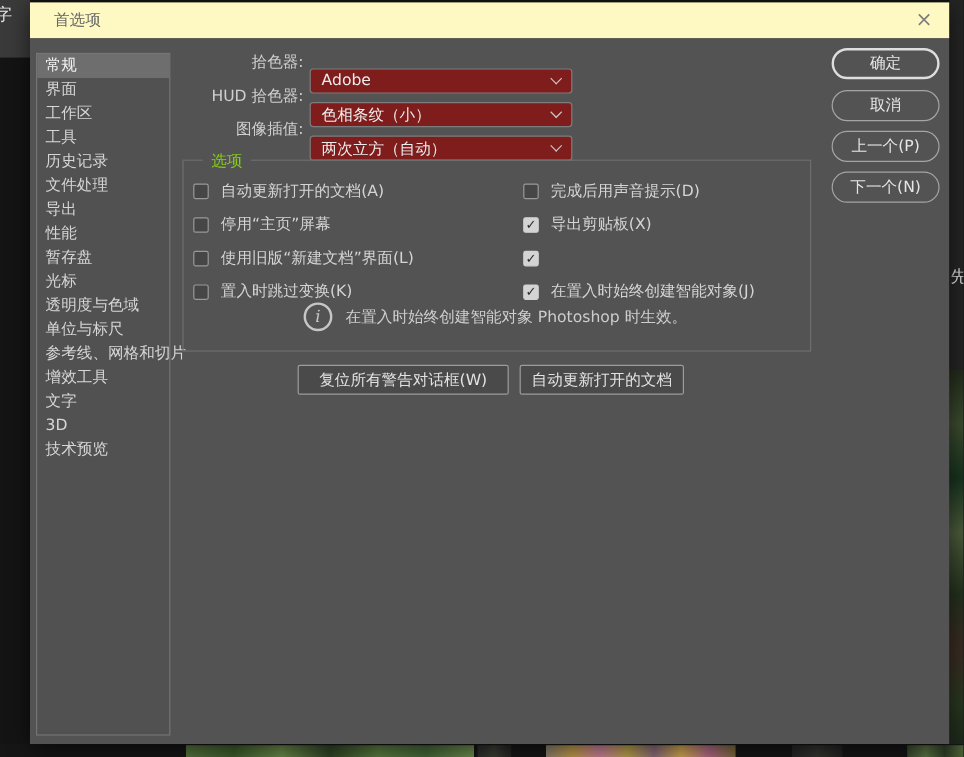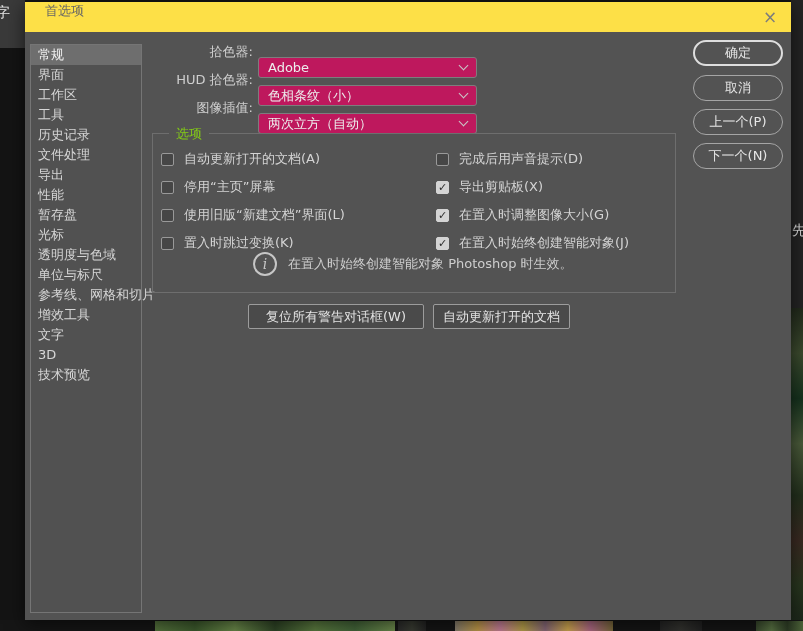--- a/index.html
+++ b/index.html
@@ -17,37 +17,37 @@
   .thumb { position:absolute; top:621px; height:10px; }
   .thumb.t1 { left:155px; width:240px; background:linear-gradient(90deg,#57753e,#3d5b2d,#6b8a4a,#2f4526,#5c7c40,#44663a,#6f8d4e); }
   .thumb.t2 { left:398px; width:28px; background:linear-gradient(90deg,#2c2c2c,#3a3d33,#242424); }
   .thumb.t3 { left:455px; width:158px; background:linear-gradient(90deg,#8a8070,#c09a49,#c77f9a,#b9a14a,#8a6a7a,#d0a84f,#b06a86,#7a6a3a); }
   .thumb.t4 { left:660px; width:42px; background:linear-gradient(90deg,#262626,#343430,#222); }
   .thumb.t5 { left:756px; width:47px; background:linear-gradient(90deg,#3a4a2e,#5a7444,#2c3a24,#4c6238); }
 
   
   .dialog { position:absolute; left:25px; top:2px; width:766px; height:618px;
      box-shadow:0 4px 18px rgba(0,0,0,.6); }
-  .titlebar { position:relative; height:30px; background:#fde047; display:flex; align-items:flex-start; }
+  .titlebar { position:relative; height:30px; background:#fef9c3; display:flex; align-items:center; }
   .titlebar .title { margin-left:20px; font-size:13px; color:#666666; }
   .titlebar .close { position:absolute; right:6px; top:0; width:30px; height:30px;
      display:flex; align-items:center; justify-content:center; color:#7d7d7d; font-size:17px; cursor:default; }
   .dbody { position:relative; height:588px; background:#535353; }
 
   
   .listbox { position:absolute; left:5px; top:12px; width:112px; height:569px;
      border:1px solid #757575; background:#515151; }
   .listbox .item { height:20px; line-height:20px; padding-left:7px; font-size:13px; color:#d6d6d6; white-space:nowrap; }
   .listbox .item.selected { background:#6e6e6e; color:#f0f0f0; }
 
   
   .fields { position:absolute; left:0; top:9px; }
   .frow { display:flex; align-items:center; margin-bottom:7px; height:21px; }
   .frow .flabel { flex:0 0 228px; text-align:right; font-size:13px; color:#cfcfcf; }
-  .dropdown { flex:0 0 219px; margin-left:5px; height:21px; background:#be185d;
+  .dropdown { flex:0 0 219px; margin-left:5px; height:21px; background:#7f1d1d;
      border:1px solid #7d7d7d; border-radius:3px; display:flex; align-items:center;
      justify-content:space-between; padding:0 9px;margin-top:32px; }
   .dropdown .dval { font-size:13px; color:#ededed; }
   .chev { width:7px; height:7px; border-right:1.6px solid #c8c8c8; border-bottom:1.6px solid #c8c8c8;
      transform:rotate(45deg); margin-top:-4px; }
 
   
   .fieldset { position:absolute; left:127px; top:101px; width:524px; height:160px; border:1px solid #6e6e6e; }
   .fieldset .legend { position:absolute; top:-9px; left:16px; padding:0 7px; background:#535353;
      font-size:13px; color:#84cc16; }
@@ -186,21 +186,20 @@
           <div class="cb-row">
             <span class="checkbox checked">
                 <span class="check">✓</span>
               </span>
             <span class="cb-label">导出剪贴板(X)</span>
           </div>
           <div class="cb-row">
             <span class="checkbox checked">
                 <span class="check">✓</span>
               </span>
-            <span class="cb-label">在置入时调整图像大小(G)</span>
           </div>
           <div class="cb-row">
             <span class="checkbox checked">
                 <span class="check">✓</span>
               </span>
             <span class="cb-label">在置入时始终创建智能对象(J)</span>
           </div>
         </div>
 
         <div class="info-row">

